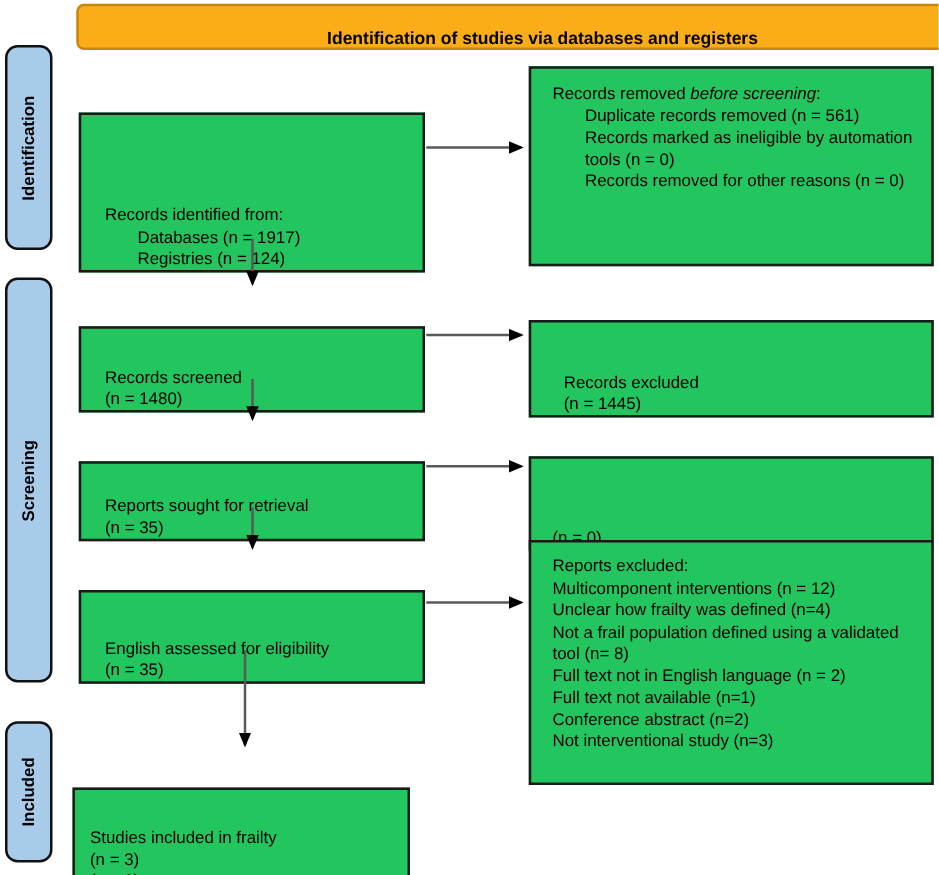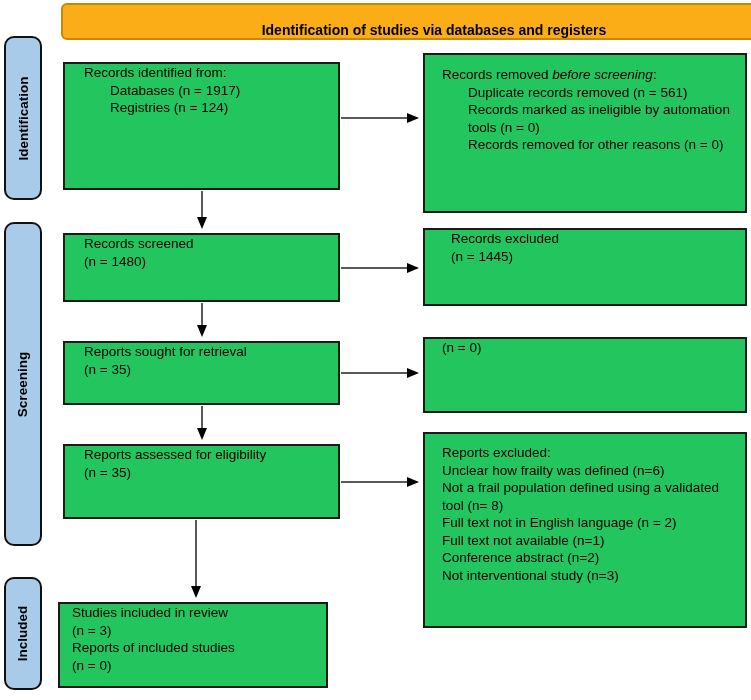--- a/index.html
+++ b/index.html
@@ -48,21 +48,21 @@
   .stage-identification { left: 4px; top: 36px;  height: 164px; }
   .stage-screening      { left: 4px; top: 222px; height: 324px; }
   .stage-included       { left: 4px; top: 577px; height: 113px; }
   .node {
     position: absolute;
     background: #22c55e;
     border: 2px solid var(--box-border);
     font-size: 13.5px;
     line-height: 1.3;
   }
-  .v-center { display: flex; flex-direction: column; justify-content: flex-start; }
+  .v-center { display: flex; flex-direction: column; justify-content: flex-end; margin-top: 28px; }
   .indent { margin-left: 26px; }
   .box-identified       { left: 63px;  top: 62px;  width: 277px; height: 128px; padding-left: 19px; }
   .box-removed          { left: 423px; top: 53px;  width: 324px; height: 160px; padding: 11px 6px 6px 17px; }
   .box-screened         { left: 63px;  top: 233px; width: 277px; height: 69px;  padding-left: 19px; }
   .box-excluded         { left: 423px; top: 228px; width: 324px; height: 78px;  padding-left: 26px; }
   .box-sought           { left: 63px;  top: 341px; width: 277px; height: 64px;  padding-left: 19px; }
   .box-not-retrieved    { left: 423px; top: 337px; width: 324px; height: 76px;  padding-left: 17px; }
   .box-assessed         { left: 63px;  top: 444px; width: 277px; height: 75px;  padding-left: 19px; }
   .box-reports-excluded { left: 423px; top: 432px; width: 324px; height: 196px; padding: 10px 4px 20px 17px; }
   .box-included         { left: 58px;  top: 602px; width: 270px; height: 86px;  padding-left: 12px; }
@@ -114,38 +114,38 @@
   <div class="node v-center box-sought">
     <div>Reports sought for retrieval</div>
     <div>(n = 35)</div>
   </div>
 
   <div class="node v-center box-not-retrieved">
     <div>(n = 0)</div>
   </div>
 
   <div class="node v-center box-assessed">
-    <div>Reports assessed for eligibility</div>
+    <div>English assessed for eligibility</div>
     <div>(n = 35)</div>
   </div>
 
   <div class="node box-reports-excluded">
     <div>Reports excluded:</div>
-    <div>Unclear how frailty was defined (n=6)</div>
+    <div>Multicomponent interventions (n = 12)</div>
+    <div>Unclear how frailty was defined (n=4)</div>
     <div>Not a frail population defined using a validated tool (n= 8)</div>
     <div>Full text not in English language (n = 2)</div>
     <div>Full text not available (n=1)</div>
     <div>Conference abstract (n=2)</div>
     <div>Not interventional study (n=3)</div>
   </div>
 
   <div class="node v-center box-included">
-    <div>Studies included in review</div>
+    <div>Studies included in frailty</div>
     <div>(n = 3)</div>
-    <div>Reports of included studies</div>
     <div>(n = 0)</div>
   </div>
 
   <svg class="arrows" viewBox="0 0 751 700" xmlns="http://www.w3.org/2000/svg">
     <defs>
       <marker id="ah" markerWidth="12" markerHeight="10" refX="10" refY="5" orient="auto" markerUnits="userSpaceOnUse">
         <path d="M0,0 L12,5 L0,10 Z" fill="#000"></path>
       </marker>
     </defs>
     <line x1="341" y1="118" x2="417" y2="118" stroke="#595959" stroke-width="2" marker-end="url(#ah)"></line>

